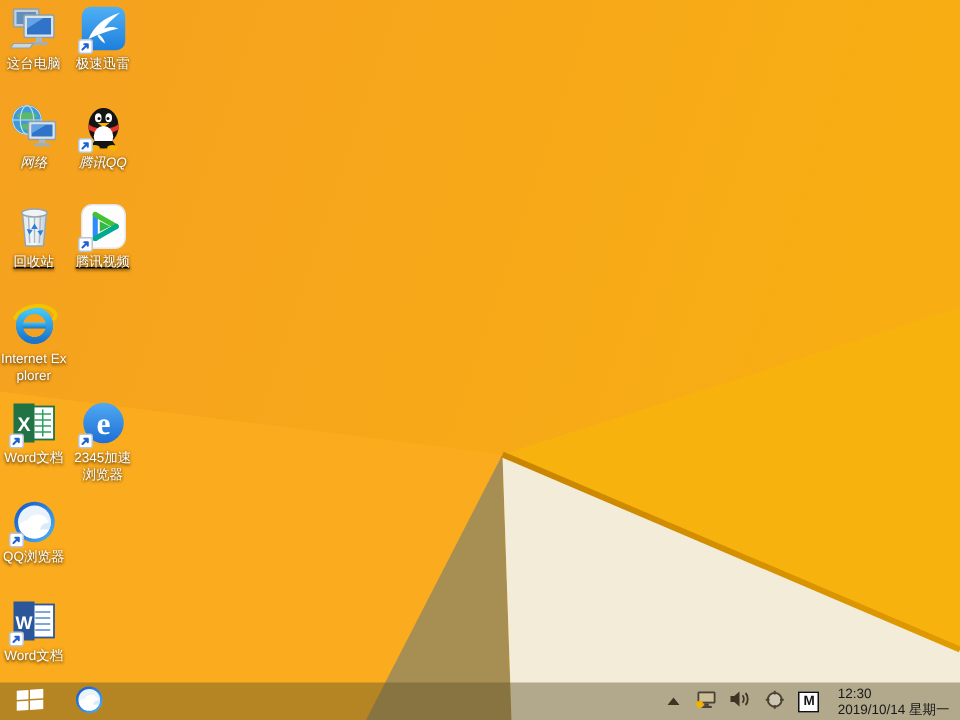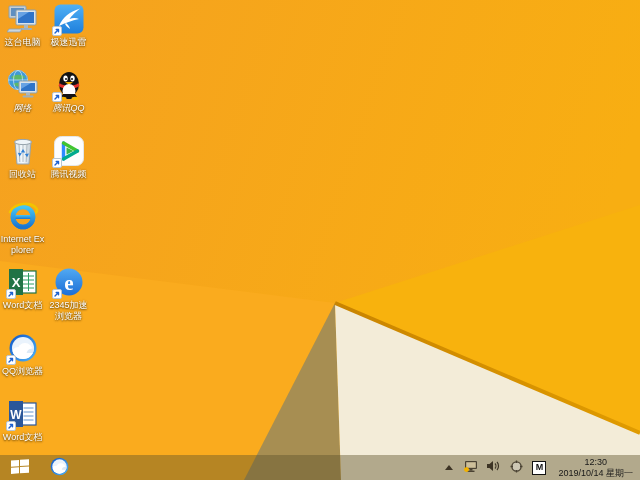--- a/index.html
+++ b/index.html
@@ -9,32 +9,32 @@
 
   
   .icon-cell{position:absolute;width:45px;display:flex;flex-direction:column;align-items:center;cursor:default;}
   .icon-cell .art{position:relative;width:32px;height:32px;}
   .icon-cell .art svg{display:block;}
   .icon-label{margin-top:2px;font-size:9px;line-height:11px;color:#fff;text-align:center;
     text-shadow:0 1px 2px rgba(60,40,0,.75),0 0 2px rgba(60,40,0,.5);max-width:60px;word-break:break-all;}
   .shortcut-badge{position:absolute;left:-1px;bottom:-1px;width:10px;height:10px;background:#fff;border:1px solid #b9c6d2;border-radius:2px;box-sizing:border-box;}
   .shortcut-badge svg{display:block}
   .c1{left:0px;} .c2{left:46px;}
-  .r1{top:3px;} .r2{top:69px;font-style:italic;} .r3{top:135px;} .r4{top:200px;} .r5{top:266px;} .r6{top:332px;} .r7{top:398px;}
+  .r1{top:3px;} .r2{top:69px;font-style:italic;} .r3{top:135px;text-decoration:underline;} .r4{top:200px;} .r5{top:266px;} .r6{top:332px;} .r7{top:398px;}
 
   
   .taskbar{position:absolute;left:0;right:0;bottom:0;height:25px;background:rgba(96,84,44,.44);display:flex;align-items:center;}
   .tb-btn{height:25px;border:none;background:transparent;display:flex;align-items:center;justify-content:center;padding:0;cursor:pointer;}
   .start-btn{width:40px;}
   .pinned-btn{width:34px;margin-left:2px;}
   .tray{margin-left:auto;display:flex;align-items:center;gap:7px;padding-right:7px;height:100%;}
   .chevron-up{width:0;height:0;border-left:4px solid transparent;border-right:4px solid transparent;border-bottom:5px solid #3d3425;}
   .ime-box{width:14px;height:14px;background:#fff;border:1.5px solid #111;box-sizing:border-box;display:flex;align-items:center;justify-content:center;
     font-size:9px;font-weight:bold;color:#111;line-height:1;}
-  .clock{display:flex;flex-direction:column;align-items:center;justify-content:center;color:#181818;font-size:9px;line-height:11px;padding-left:4px;}
+  .clock{display:flex;flex-direction:column;align-items:flex-start;justify-content:center;color:#181818;font-size:9px;line-height:11px;padding-left:4px;}
 </style>
 </head>
 <body>
 
 <div class="desktop">
 
   <svg class="wallpaper" width="640" height="480" viewBox="0 0 640 480">
     <defs>
       <linearGradient id="bggrad" x1="0" y1="0" x2="1" y2="0.25">
         <stop offset="0" stop-color="#F5A120"></stop>

